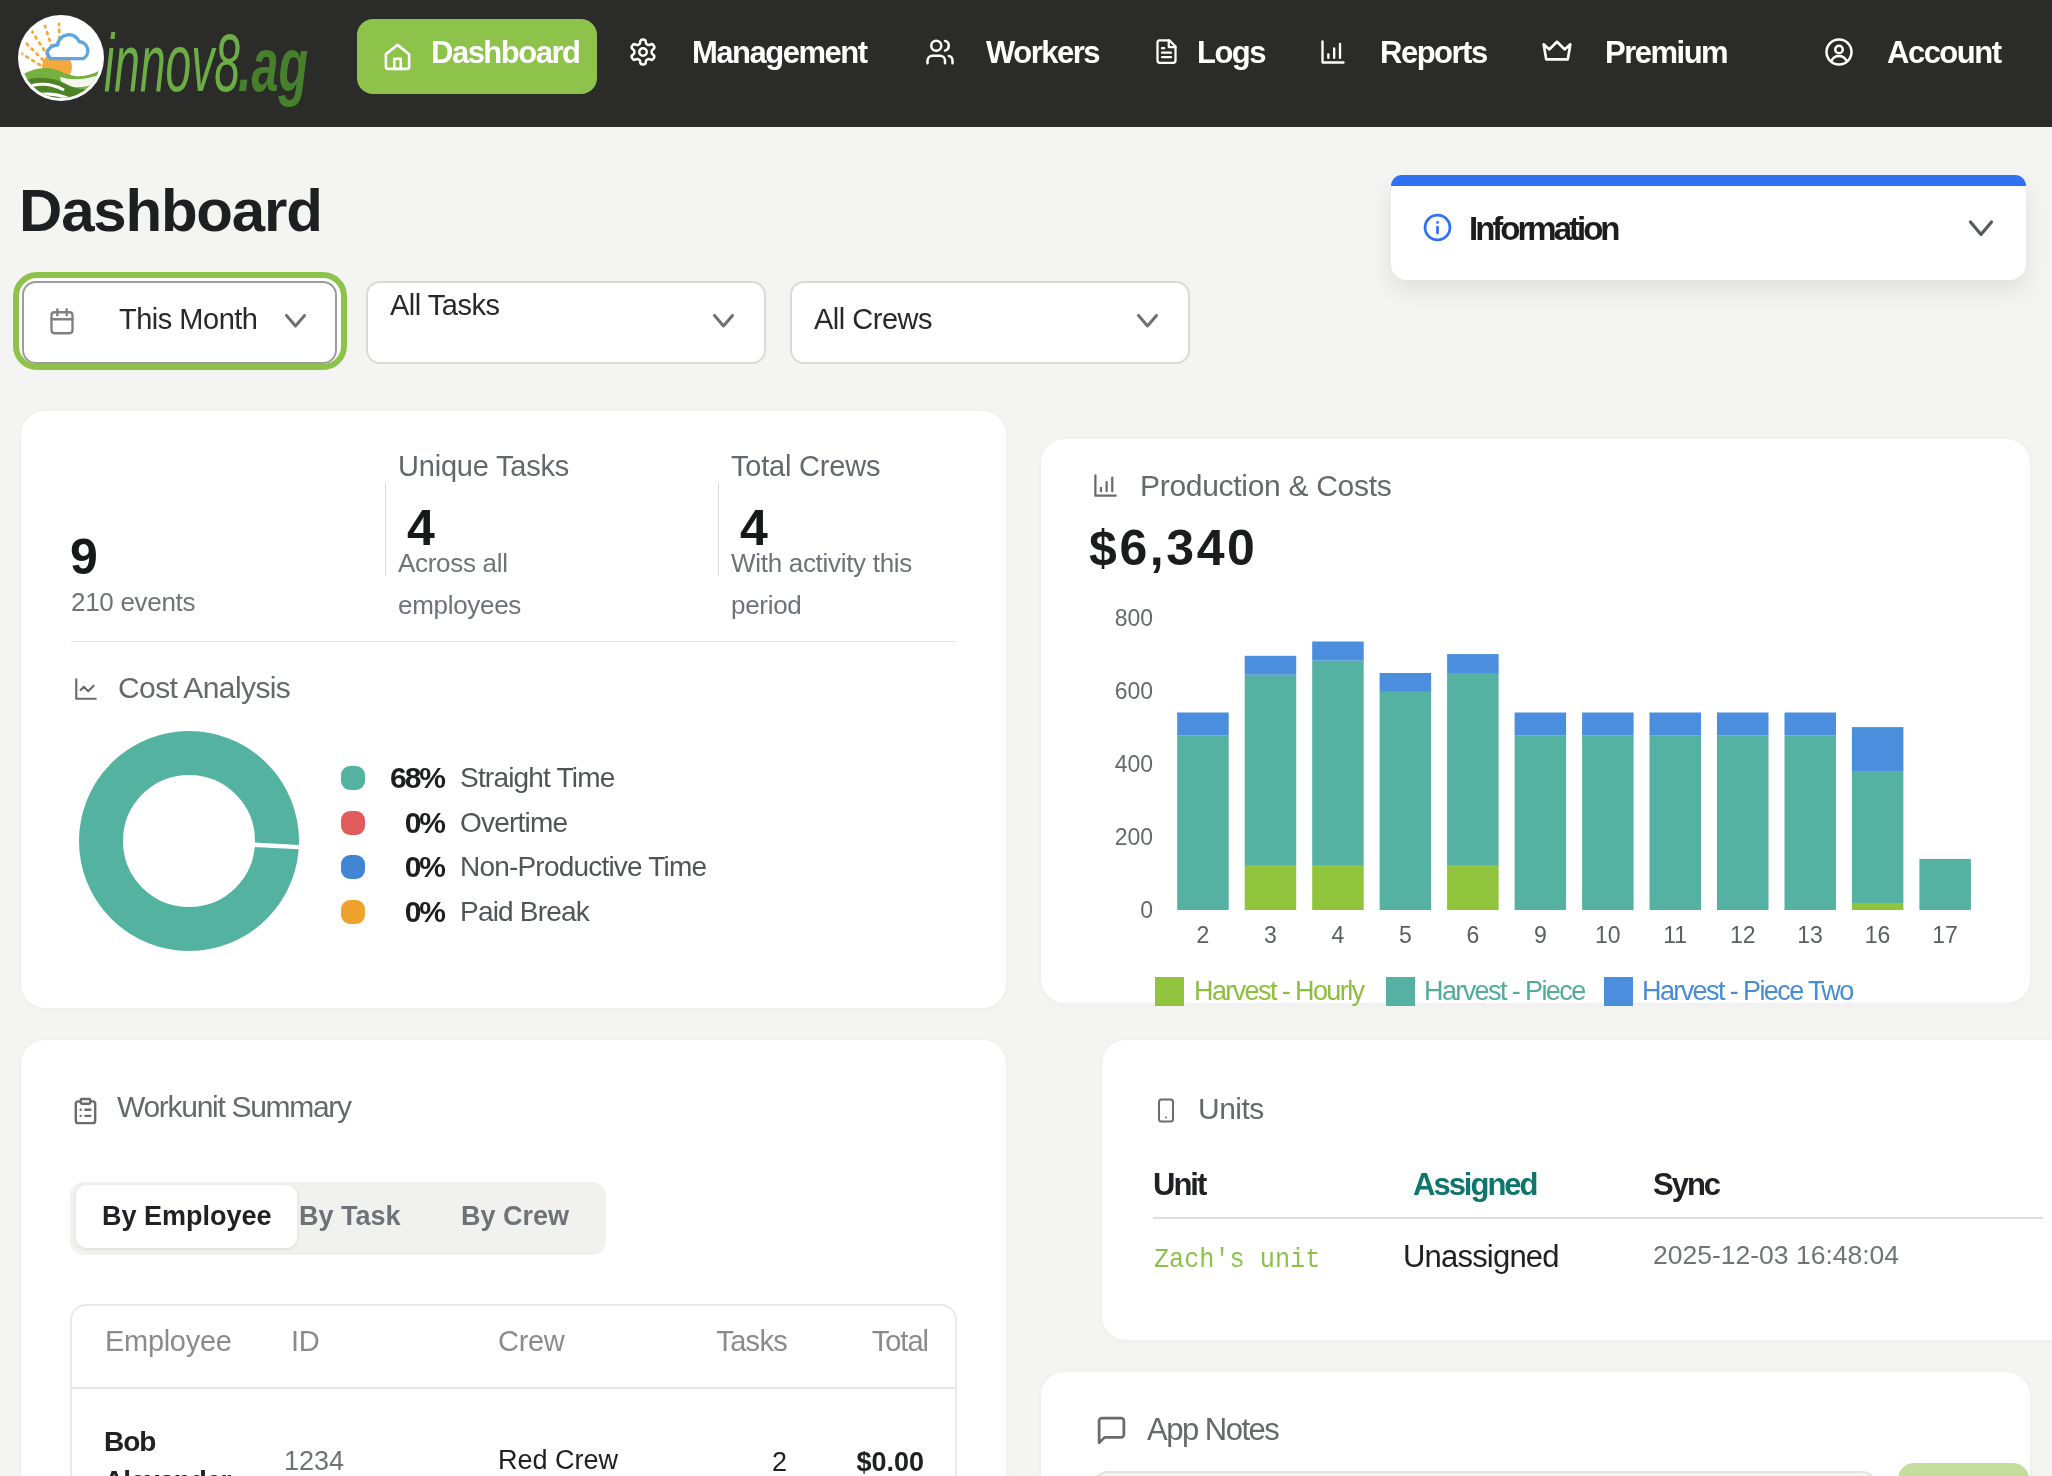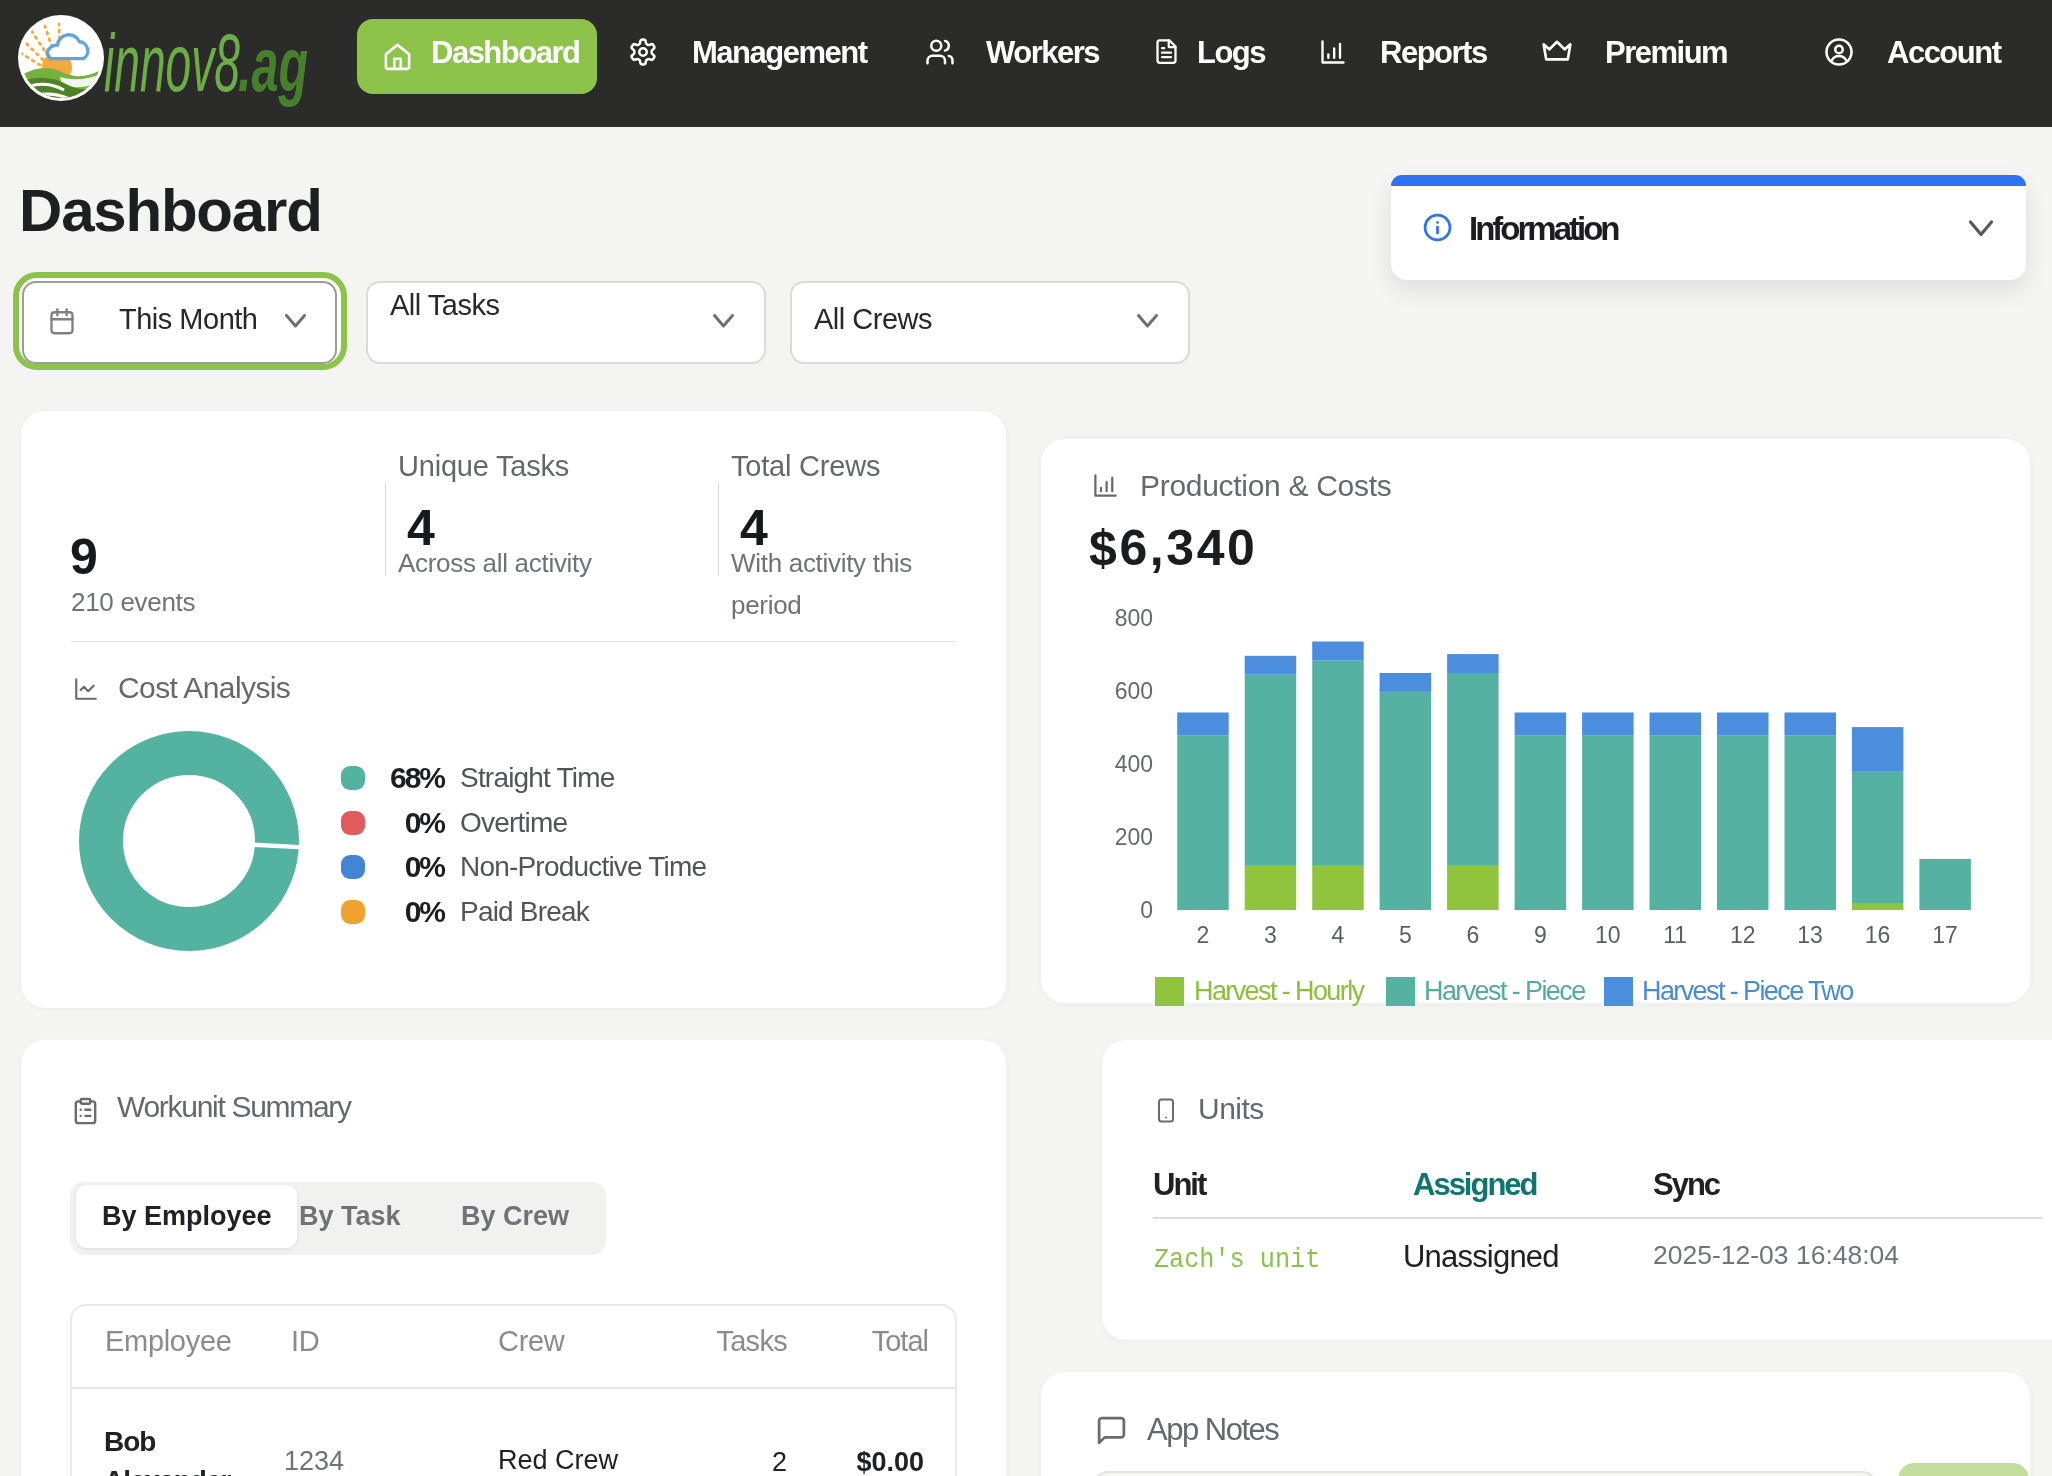--- a/index.html
+++ b/index.html
@@ -134,21 +134,21 @@
   </svg>
 
 <div class="card" style="left:21px; top:411px; width:985px; height:597px;">
   <div class="abs" style="left:49px; top:117px; font-size:50px; font-weight:700; color:#18191b; line-height:normal;">9</div>
   <div class="abs" style="left:50px; top:176px; font-size:26px; color:#6f7377; line-height:normal; letter-spacing:-0.3px;">210 events</div>
 
   <div class="abs" style="left:364px; top:71px; width:1px; height:94px; background:#dddddd;"></div>
 
   <div class="abs" style="left:377px; top:34px; width:280px; font-size:29px; line-height:42px; color:#64686c; letter-spacing:-0.2px;">Unique Tasks</div>
   <div class="abs" style="left:386px; top:88px; font-size:50px; font-weight:700; color:#18191b; line-height:normal;">4</div>
-  <div class="abs" style="left:377px; top:131px; width:200px; font-size:26px; color:#6f7377; line-height:42px; letter-spacing:-0.3px;">Across all activity</div>
+  <div class="abs" style="left:377px; top:131px; width:200px; font-size:26px; color:#6f7377; line-height:42px; letter-spacing:-0.3px;">Across all employees</div>
 
   <div class="abs" style="left:697px; top:71px; width:1px; height:94px; background:#dddddd;"></div>
 
   <div class="abs" style="left:710px; top:34px; width:280px; font-size:29px; line-height:42px; color:#64686c; letter-spacing:-0.2px;">Total Crews</div>
   <div class="abs" style="left:719px; top:88px; font-size:50px; font-weight:700; color:#18191b; line-height:normal;">4</div>
   <div class="abs" style="left:710px; top:131px; width:230px; font-size:26px; color:#6f7377; line-height:42px; letter-spacing:-0.3px;">With activity this period</div>
 
   <div class="abs" style="left:50px; top:230px; width:885px; height:1px; background:#e4e4e4;"></div>
 
   <svg class="ic" style="left:52px; top:265px;" width="26" height="26" viewBox="0 0 24 24" fill="none" stroke="#6b6b6b" stroke-width="2" stroke-linecap="round" stroke-linejoin="round">

